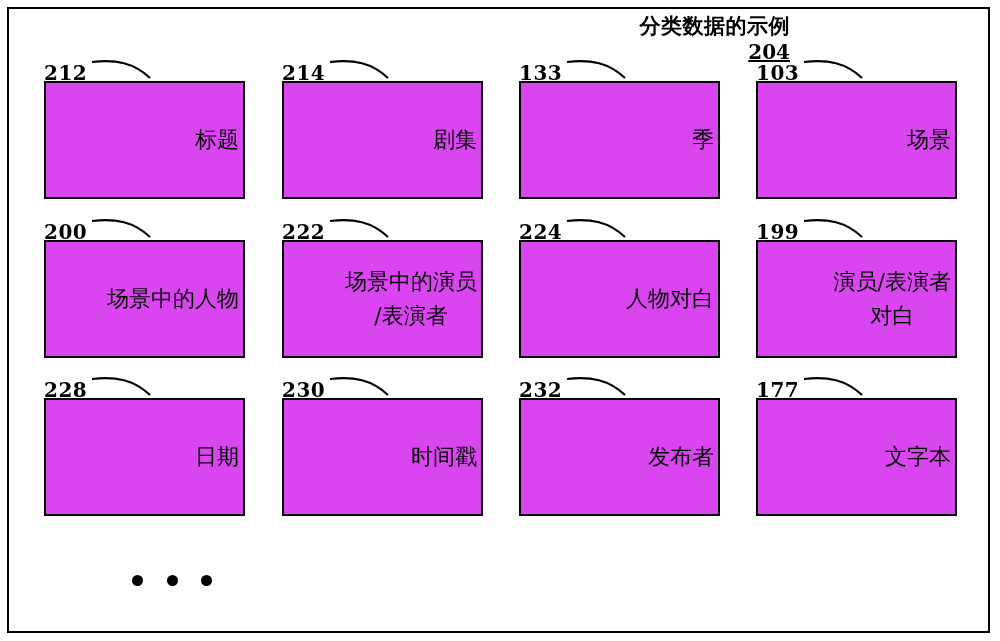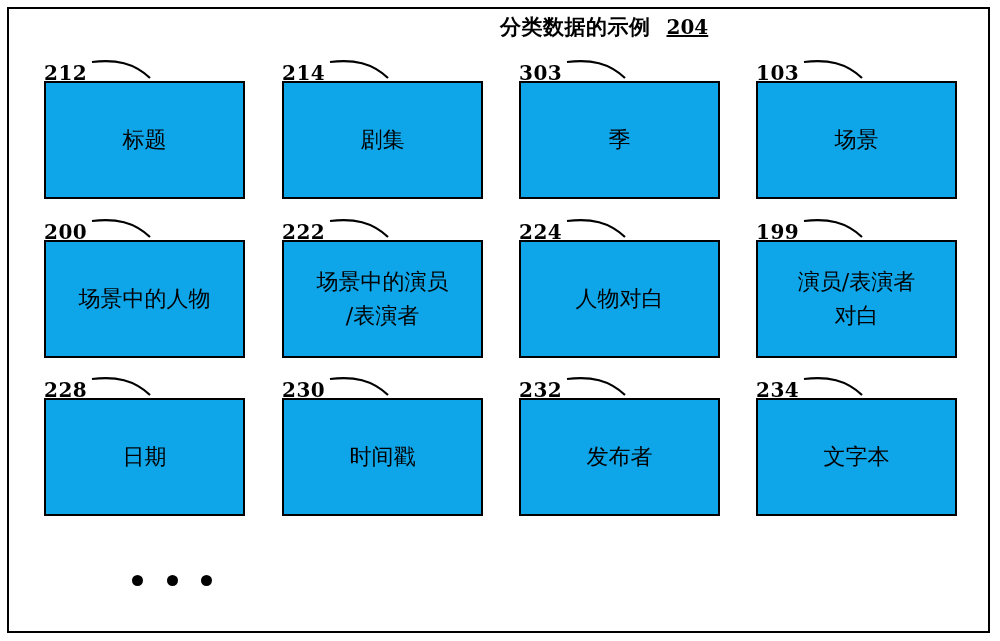--- a/index.html
+++ b/index.html
@@ -30,23 +30,24 @@
     box-sizing: border-box;
   }
   
   #figure-caption {
     position: absolute;
     left: 500px;
     top: 12px;
     width: 290px;
     height: 30px;
     display: flex;
-    align-items: center;
+    align-items: flex-end;
     justify-content: flex-start;
     white-space: nowrap;
+    flex-direction: column;
   }
   #figure-caption .cap-text {
     font-size: 21px;
     font-weight: 700;
     letter-spacing: 0.5px;
   }
   #figure-caption .cap-num {
     font-size: 20px;
     font-weight: 700;
     text-decoration: underline;
@@ -80,22 +81,22 @@
   .box {
     position: absolute;
     left: 0px;
     top: 30px;
     width: 201px;
     height: 118px;
     border: 2.5px solid #000000;
     box-sizing: border-box;
     display: flex;
     align-items: center;
-    justify-content: center;
-    background: #0ea5e9;
+    justify-content: flex-end;
+    background: #d946ef;
   }
   .box-label {
     font-size: 22px;
     font-weight: 400;
     line-height: 34px;
     text-align: center;
     padding: 0 4px;
     font-family: "DejaVu Serif", "Liberation Serif", serif;
     white-space: pre-line;
   }
@@ -142,21 +143,21 @@
       <div class="cell" style="left: 282px; top: 51px;">
         <div class="ref-num">214</div>
         <svg class="leader" viewBox="0 0 74 26">
           <path d="M2 9 C 26 6, 44 10, 60 25" fill="none" stroke="#000000" stroke-width="2.2"></path>
         </svg>
         <div class="box">
           <div class="box-label">剧集</div>
         </div>
       </div>
       <div class="cell" style="left: 519px; top: 51px;">
-        <div class="ref-num">303</div>
+        <div class="ref-num">133</div>
         <svg class="leader" viewBox="0 0 74 26">
           <path d="M2 9 C 26 6, 44 10, 60 25" fill="none" stroke="#000000" stroke-width="2.2"></path>
         </svg>
         <div class="box">
           <div class="box-label">季</div>
         </div>
       </div>
       <div class="cell" style="left: 756px; top: 51px;">
         <div class="ref-num">103</div>
         <svg class="leader" viewBox="0 0 74 26">
@@ -225,21 +226,21 @@
       <div class="cell" style="left: 519px; top: 368px;">
         <div class="ref-num">232</div>
         <svg class="leader" viewBox="0 0 74 26">
           <path d="M2 9 C 26 6, 44 10, 60 25" fill="none" stroke="#000000" stroke-width="2.2"></path>
         </svg>
         <div class="box">
           <div class="box-label">发布者</div>
         </div>
       </div>
       <div class="cell" style="left: 756px; top: 368px;">
-        <div class="ref-num">234</div>
+        <div class="ref-num">177</div>
         <svg class="leader" viewBox="0 0 74 26">
           <path d="M2 9 C 26 6, 44 10, 60 25" fill="none" stroke="#000000" stroke-width="2.2"></path>
         </svg>
         <div class="box">
           <div class="box-label">文字本</div>
         </div>
       </div>
     </div>
 
   <div id="ellipsis">

